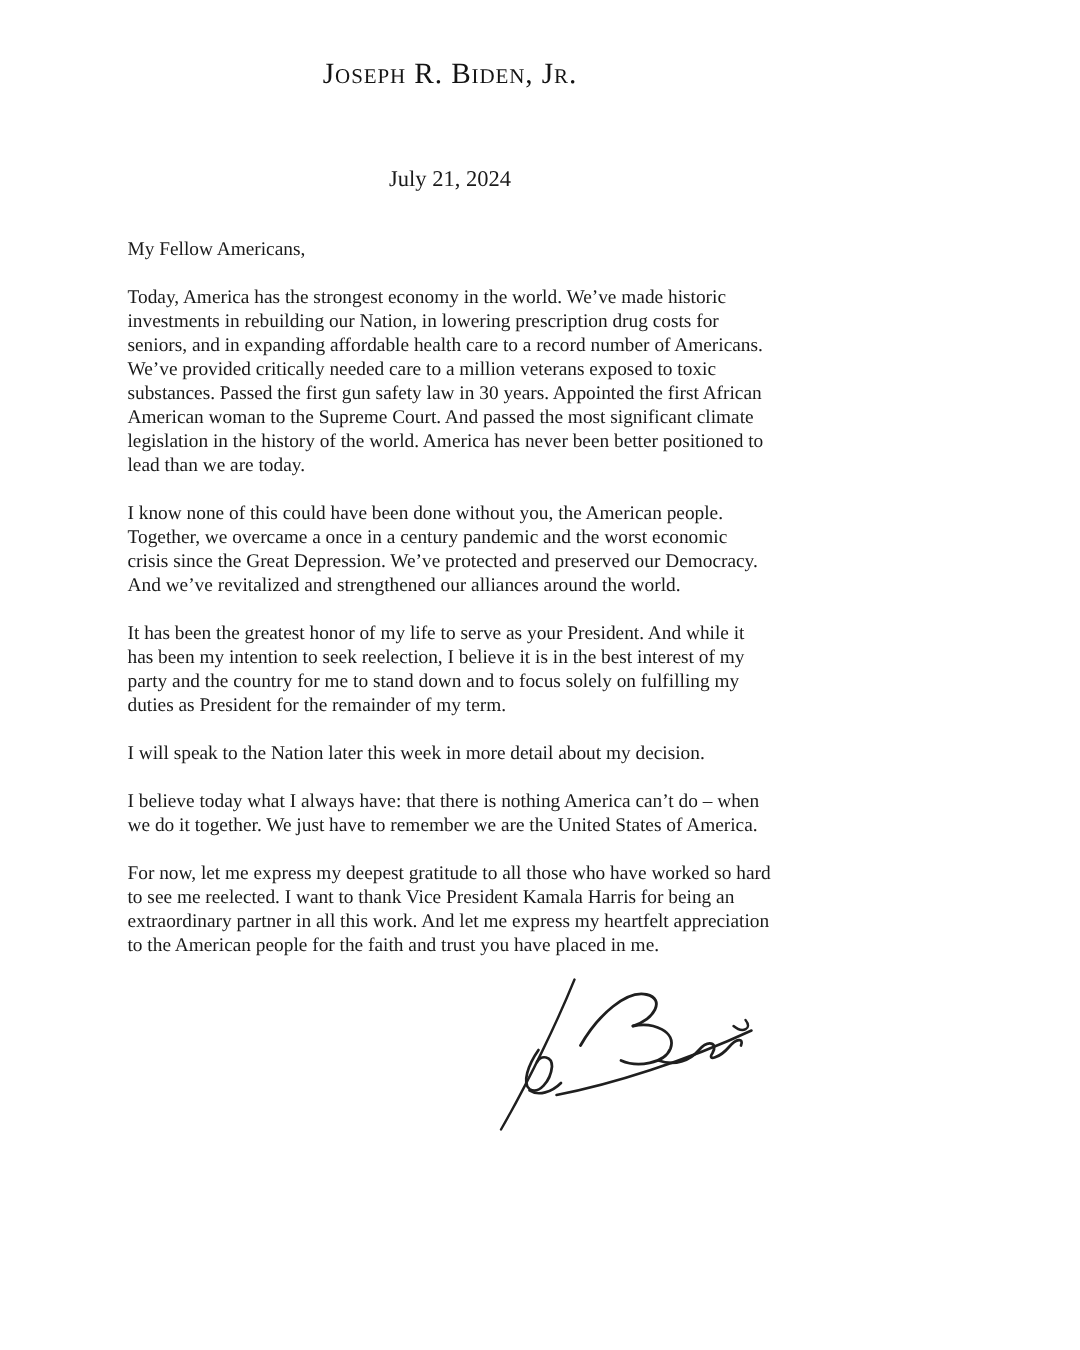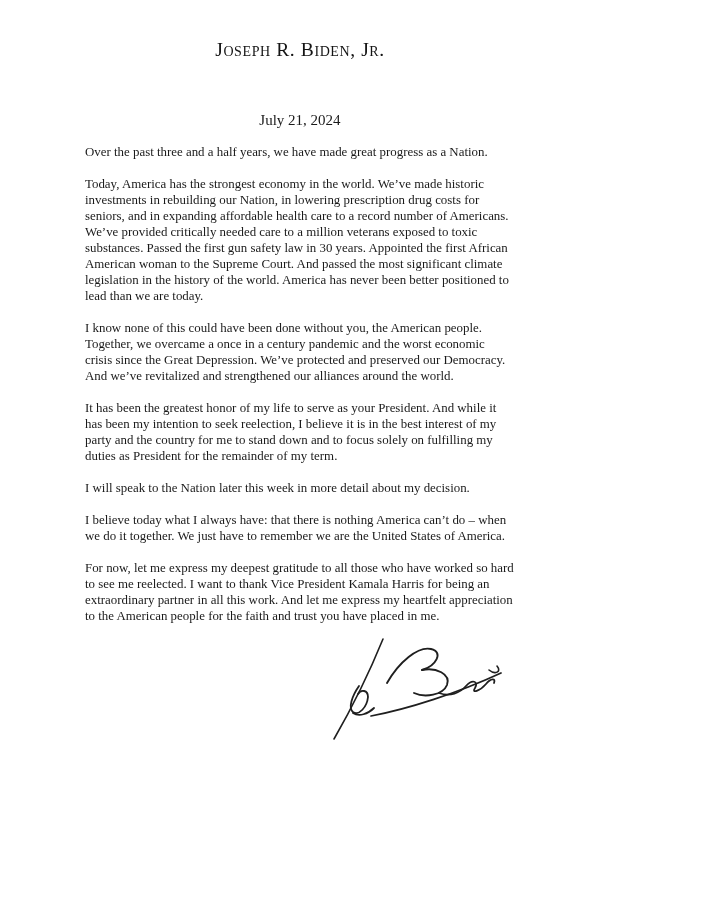--- a/index.html
+++ b/index.html
@@ -55,22 +55,22 @@
 </style>
 </head>
 <body>
 
 <div class="page">
 
   <div class="letterhead">Joseph R. Biden, Jr.</div>
 
   <div class="date-line">July 21, 2024</div>
 
+  <p class="salutation">My Fellow Americans,</p>
 
-  <p class="para">Over the past three and a half years, we have made great progress as a Nation.</p>
 
   <p class="para">Today, America has the strongest economy in the world. We’ve made historic investments in rebuilding our Nation, in lowering prescription drug costs for seniors, and in expanding affordable health care to a record number of Americans. We’ve provided critically needed care to a million veterans exposed to toxic substances. Passed the first gun safety law in 30 years. Appointed the first African American woman to the Supreme Court. And passed the most significant climate legislation in the history of the world. America has never been better positioned to lead than we are today.</p>
 
   <p class="para">I know none of this could have been done without you, the American people. Together, we overcame a once in a century pandemic and the worst economic crisis since the Great Depression. We’ve protected and preserved our Democracy. And we’ve revitalized and strengthened our alliances around the world.</p>
 
   <p class="para">It has been the greatest honor of my life to serve as your President. And while it has been my intention to seek reelection, I believe it is in the best interest of my party and the country for me to stand down and to focus solely on fulfilling my duties as President for the remainder of my term.</p>
 
   <p class="para">I will speak to the Nation later this week in more detail about my decision.</p>
 
   <p class="para">I believe today what I always have: that there is nothing America can’t do – when we do it together. We just have to remember we are the United States of America.</p>

